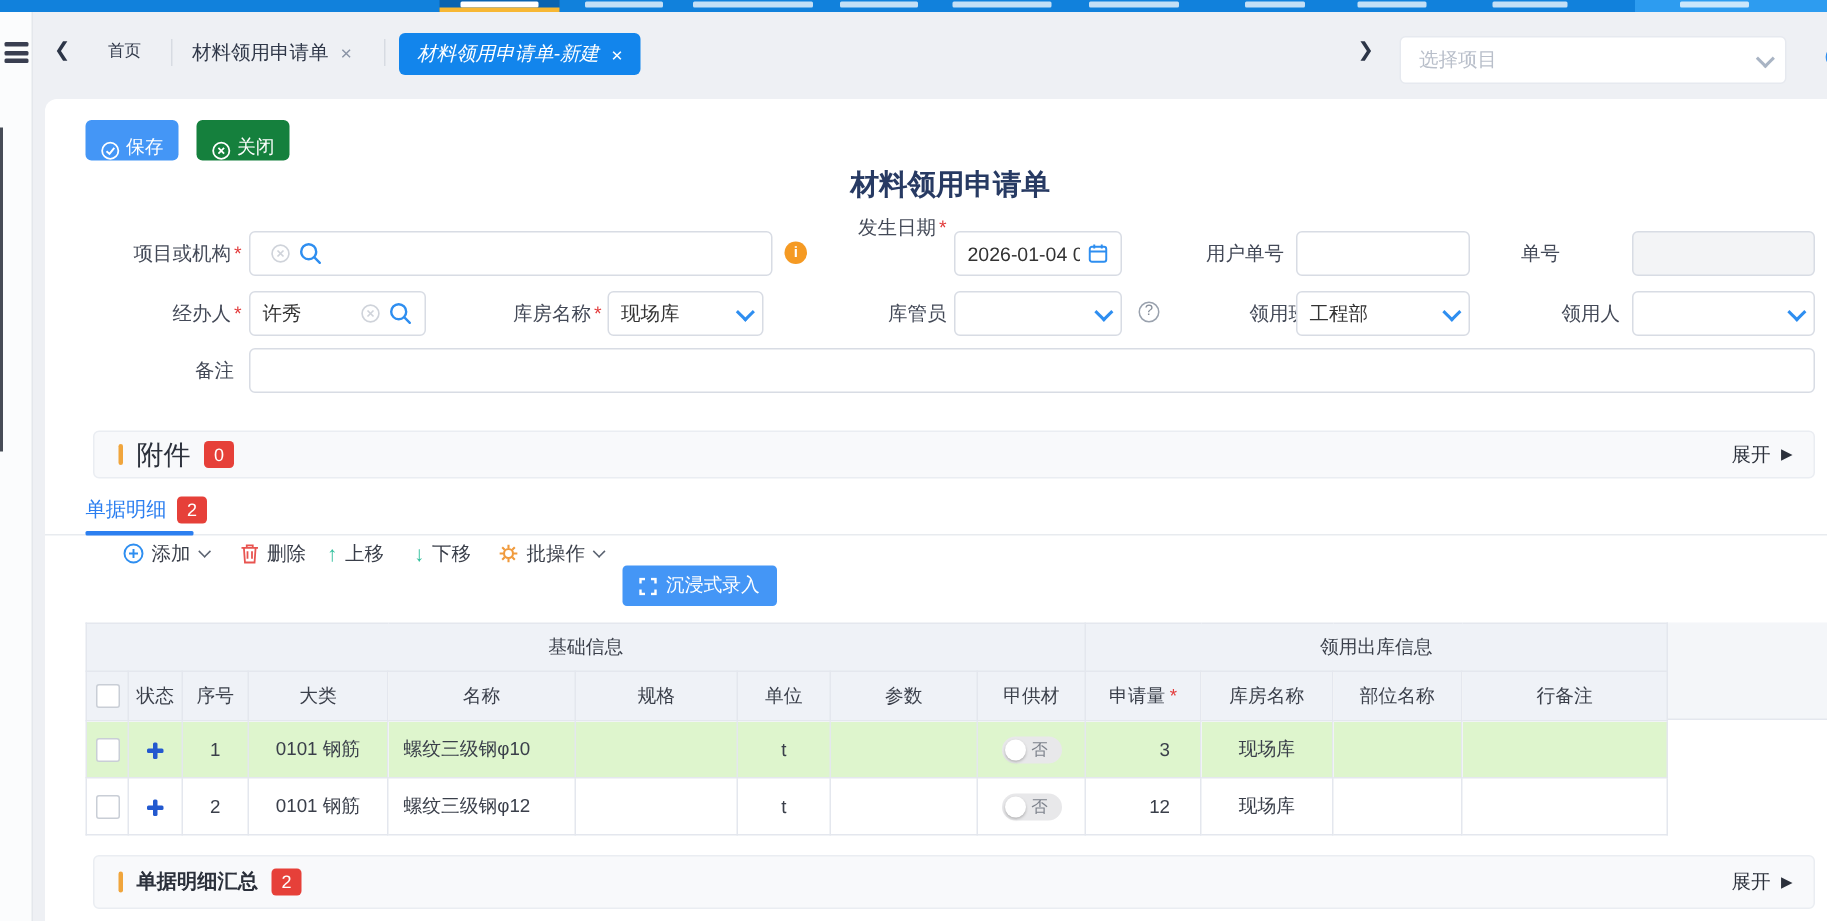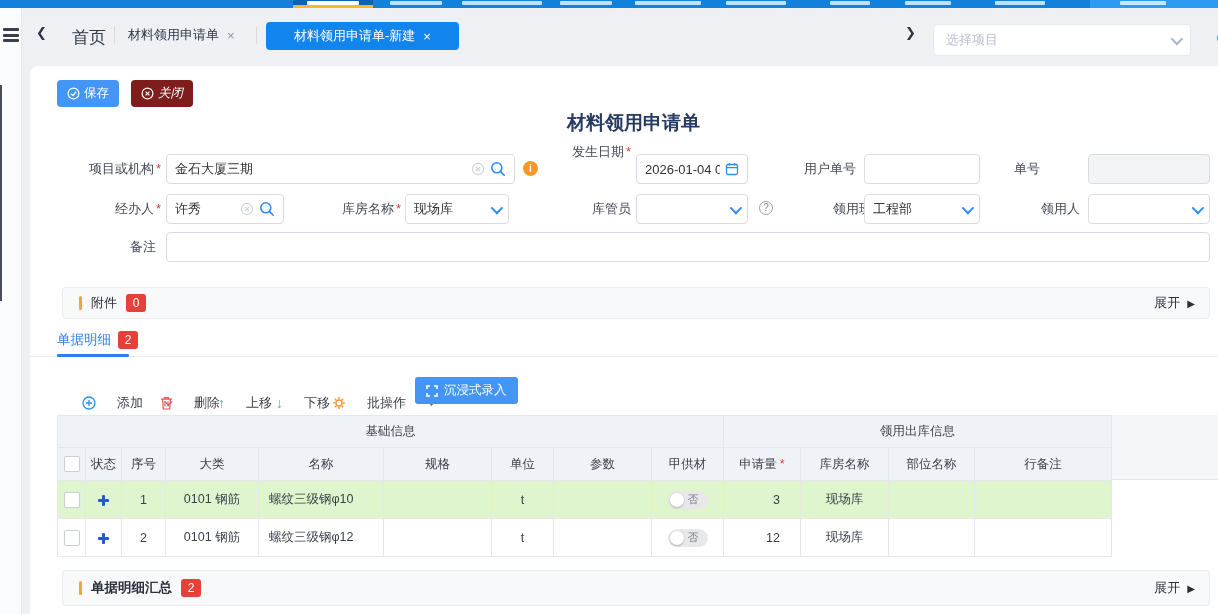--- a/index.html
+++ b/index.html
@@ -13,42 +13,42 @@
   .tb-dash{position:absolute;top:1px;height:4px;background:rgba(255,255,255,.75);border-radius:1px;}
   
   .tabbar{position:absolute;left:22px;top:8px;right:0;height:54px;background:#eef0f4;}
   .mini-side{position:absolute;left:0;top:8px;width:22px;height:606px;background:#fbfcfd;border-right:1px solid #e4e7ec;box-sizing:border-box;}
   .burger{position:absolute;left:3px;top:28px;width:16px;height:14px;cursor:pointer;}
   .burger i{display:block;height:3px;background:#3a3f51;margin-bottom:2.5px;border-radius:1px;}
   .vline{position:absolute;left:0;top:85px;width:2px;height:216px;background:#474c57;}
   .nav-chev{position:absolute;top:17px;font-size:13px;font-weight:bold;color:#2c3547;cursor:pointer;}
   .back-chev{left:14px;}
   .fwd-chev{left:883px;}
-  .home-tab{position:absolute;left:50px;top:18px;font-size:17px;color:#2f3748;cursor:pointer;}
+  .home-tab{position:absolute;left:50px;top:18px;font-size:11px;color:#2f3748;cursor:pointer;}
   .tab-div{position:absolute;top:18px;width:1px;height:18px;background:#d7dbe2;}
   .plain-tab{position:absolute;left:106px;top:18px;font-size:13px;color:#2f3748;cursor:pointer;display:flex;align-items:center;gap:8px;}
   .plain-tab .x{color:#8a94a6;font-size:13px;}
   .active-tab{position:absolute;left:244px;top:14px;height:28px;background:#1285ec;border-radius:4px;color:#fff;
-              font-size:13px;display:flex;align-items:center;padding:0 28px;gap:8px;cursor:pointer;}
+              font-size:13px;display:flex;align-items:center;padding:0 12px;gap:8px;cursor:pointer;font-style:italic;}
   .active-tab .x{color:#fff;font-size:13px;}
   .proj-select{position:absolute;left:911px;top:16px;width:258px;height:32px;background:#fff;border:1px solid #e6e9ef;
                border-radius:4px;box-sizing:border-box;display:flex;align-items:center;padding:0 10px 0 12px;cursor:pointer;}
   .proj-ph{flex:1;font-size:13px;color:#b9bfca;}
   .chev{display:inline-block;width:7px;height:7px;border-right:2px solid;border-bottom:2px solid;transform:rotate(45deg) translateY(-2px);}
   .chev-gray{color:#a9b4c4;}
   .chev-blue{color:#2e8ef0;}
   .chev-sm{width:5px;height:5px;border-width:1.5px;color:#5a6270;}
   .hdr-mag{position:absolute;left:1194px;top:22px;cursor:pointer;}
   
   .card{position:absolute;left:30px;top:66px;width:1188px;height:548px;background:#fff;border-radius:8px 0 0 0;}
   
   .btn{position:absolute;height:27px;border:none;border-radius:4px;color:#fff;font-size:12.5px;
-       display:flex;align-items:center;gap:4px;padding:0 10px;cursor:pointer;font-family:inherit;}
+       display:flex;align-items:flex-end;gap:4px;padding:0 10px;cursor:pointer;font-family:inherit;}
   .btn-save{left:57px;top:80px;background:#4496f6;}
-  .btn-close{left:131px;top:80px;background:#7f1d1d;font-style:italic;}
+  .btn-close{left:131px;top:80px;background:#15803d;}
   .form-title{position:absolute;left:57px;top:110px;width:1153px;text-align:center;font-size:19px;font-weight:bold;color:#273a63;}
   
   .flabel{position:absolute;height:30px;line-height:30px;font-size:13px;color:#434957;text-align:right;}
   .req{color:#e23b3b;margin-left:2px;}
   .fctrl{position:absolute;height:30px;border:1px solid #d8dce4;border-radius:4px;background:#fff;box-sizing:border-box;
          display:flex;align-items:center;padding:0 8px;font-size:13px;color:#333;cursor:text;}
   .fctrl .fval{flex:1;overflow:hidden;white-space:nowrap;}
   .fctrl.disabled{background:#f3f4f6;cursor:default;}
   .ic{display:inline-flex;margin-left:5px;cursor:pointer;flex:none;}
   
@@ -67,33 +67,33 @@
   .lb-team{left:812px;top:194px;width:80px;}      .ct-team{left:864px;top:194px;width:116px;}
   .lb-recipient{left:1000px;top:194px;width:80px;}.ct-recipient{left:1088px;top:194px;width:122px;}
   
   .lb-remark{left:52px;top:232px;width:104px;}    .ct-remark{left:166px;top:232px;width:1044px;}
   
   .sec-bar{position:absolute;left:62px;width:1148px;background:#f8f9fb;border:1px solid #eaedf2;border-radius:4px;
            box-sizing:border-box;display:flex;align-items:center;}
   .sec-attach{top:287px;height:32px;}
   .sec-sum{top:570px;height:36px;}
   .marker{width:3px;height:14px;background:#f0a53c;border-radius:2px;margin-left:16px;flex:none;}
-  .sec-label{margin-left:9px;font-size:13px;color:#2b303b;}
+  .sec-label{margin-left:9px;font-size:18px;color:#2b303b;}
   .sec-sum .sec-label{font-weight:bold;font-size:13.5px;}
   .badge{display:inline-block;background:#e64039;color:#fff;font-size:12px;line-height:18px;height:18px;min-width:10px;
          padding:0 5px;border-radius:3px;text-align:center;margin-left:9px;}
   .expand{margin-left:auto;margin-right:14px;display:flex;align-items:center;gap:7px;font-size:13px;color:#2b303b;cursor:pointer;}
   .tri{font-size:10px;color:#2b303b;}
   
   .dtab{position:absolute;left:57px;top:331px;display:flex;align-items:center;font-size:13.5px;color:#2c7ff0;cursor:pointer;}
   .dtab .badge{margin-left:7px;}
   .dtab-line{position:absolute;left:57px;top:354px;width:72px;height:3px;background:#2c7ff0;border-radius:1px;z-index:2;}
   .hairline{position:absolute;left:30px;top:356px;width:1188px;height:1px;background:#e8ebef;}
   
-  .tt-item{position:absolute;top:390px;height:26px;display:flex;align-items:center;gap:21px;font-size:13px;color:#3a3f4a;cursor:pointer;}
+  .tt-item{position:absolute;top:356px;height:26px;display:flex;align-items:center;gap:5px;font-size:13px;color:#3a3f4a;cursor:pointer;}
   .tt-add{left:82px;} .tt-del{left:160px;} .tt-up{left:218px;} .tt-down{left:276px;} .tt-batch{left:332px;}
   .arrow-teal{color:#2fbf9b;font-size:14px;font-weight:bold;}
   .btn-immersive{position:absolute;left:415px;top:377px;height:27px;background:#4496f6;border:none;border-radius:3px;
                  color:#fff;font-size:12.5px;display:flex;align-items:center;gap:6px;padding:0 11px;cursor:pointer;font-family:inherit;}
   
   .dtable{position:absolute;left:57px;top:415px;border-collapse:collapse;table-layout:fixed;background:#fff;
           font-size:12.5px;color:#3a3f4a;}
   .dtable th,.dtable td{border:1px solid #e4e7ee;padding:0;text-align:center;overflow:hidden;white-space:nowrap;}
   .dtable thead th{background:#eff2f7;font-weight:normal;color:#3a3f4a;}
   .dtable .grow th{height:31px;}
@@ -186,21 +186,20 @@
         <circle cx="6.5" cy="6.5" r="5.4" fill="none" stroke="#fff" stroke-width="1.2"></circle>
         <path d="M4.6 4.6 L8.4 8.4 M8.4 4.6 L4.6 8.4" stroke="#fff" stroke-width="1.2"></path>
       </svg>
     <span>关闭</span>
   </button>
 
   <div class="form-title">材料领用申请单</div>
 
   <div class="flabel lb-project"><span>项目或机构</span><span class="req">*</span></div>
   <div class="fctrl ct-project">
-    <span class="fval">金石大厦三期</span>
     <span class="ic">
         <svg width="14" height="14" viewBox="0 0 14 14">
           <circle cx="7" cy="7" r="5.6" fill="none" stroke="#cfd3da" stroke-width="1.1"></circle>
           <path d="M5 5 L9 9 M9 5 L5 9" stroke="#cfd3da" stroke-width="1.1"></path>
         </svg>
       </span>
     <span class="ic">
         <svg width="16" height="16" viewBox="0 0 16 16">
           <circle cx="6.8" cy="6.8" r="5" fill="none" stroke="#2e8ef0" stroke-width="1.6"></circle>
           <line x1="10.6" y1="10.6" x2="14.2" y2="14.2" stroke="#2e8ef0" stroke-width="1.6" stroke-linecap="round"></line>

